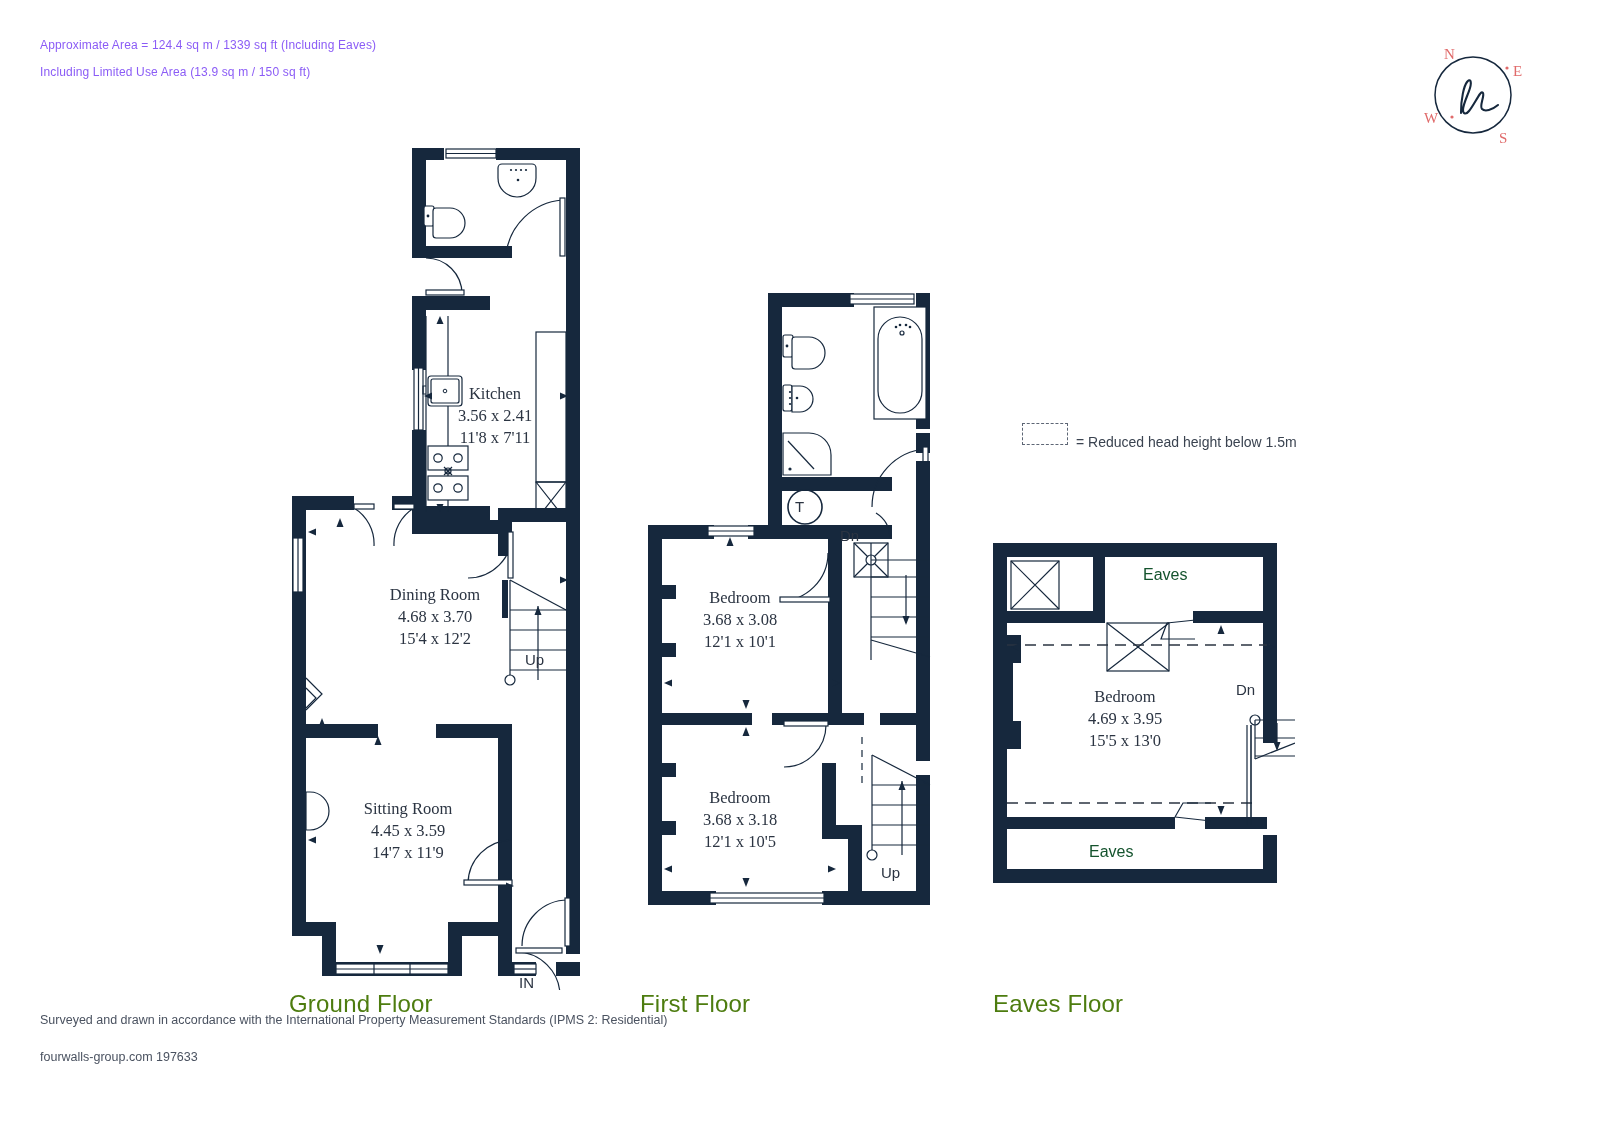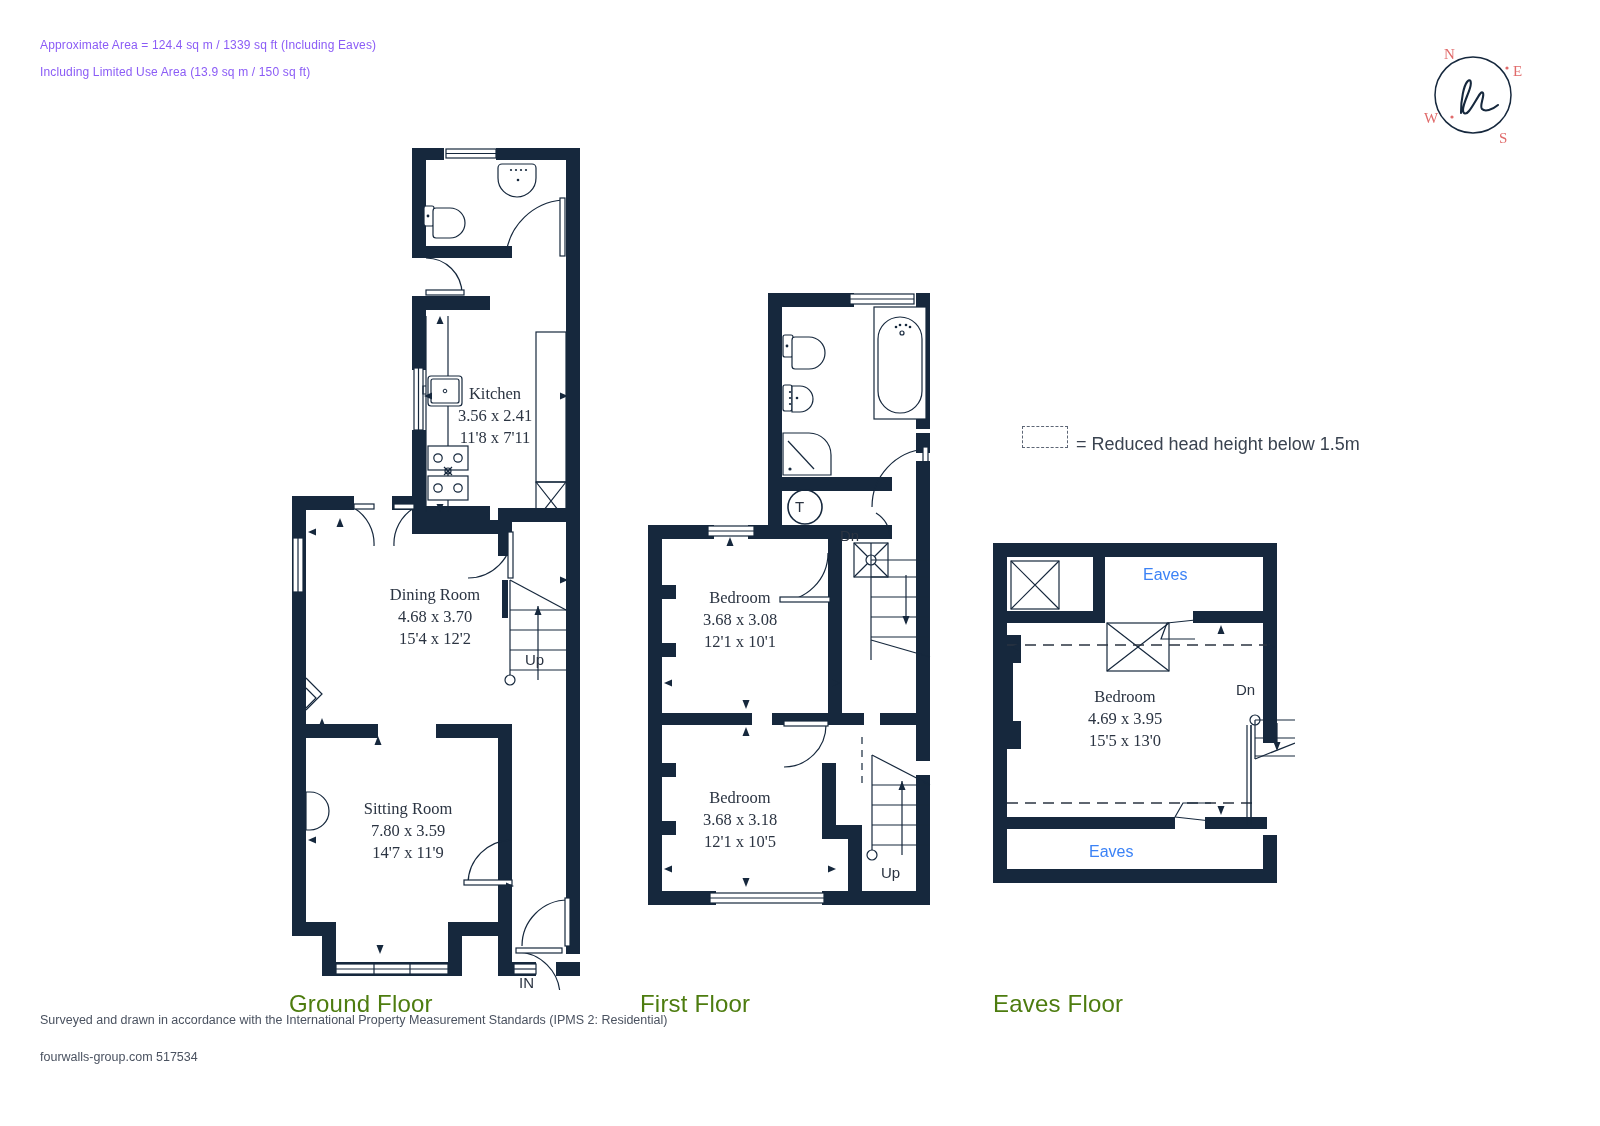--- a/index.html
+++ b/index.html
@@ -21,32 +21,32 @@
   #ftr-line2{top:1050px;}
   
   .floor-caption{
     font-size:24px;color:#4d7c0f;letter-spacing:.2px;white-space:nowrap;
   }
   
   #legend{left:1022px;top:418px;display:flex;align-items:center;gap:8px;}
   #legend-swatch{
     width:46px;height:22px;border:1.6px dashed #5d6675;box-sizing:border-box;
   }
-  #legend-text{font-size:18px;color:#3a4350;white-space:nowrap;margin-top:16px;}
+  #legend-text{font-size:14px;color:#3a4350;white-space:nowrap;margin-top:16px;}
   
   #compass{left:1418px;top:38px;width:110px;height:115px;}
   .compass-letter{
     position:absolute;font-size:15px;color:#e06a6a;font-family:"Liberation Serif",serif;
   }
   
   .room-label{text-align:center;line-height:1.32;white-space:nowrap;font-family:Liberation Serif, serif;}
   .room-name{font-size:16.5px;color:#2b3442;}
   .room-dim{font-size:16.5px;color:#2b3442;}
   .small-label{font-size:15px;color:#2b3442;white-space:nowrap;}
-  .eaves-label{font-size:16px;color:#3b82f6;white-space:nowrap;}
+  .eaves-label{font-size:16px;color:#14532d;white-space:nowrap;}
   svg{display:block;}
   .wall{fill:#16283d;}
   .thin{fill:none;stroke:#16283d;stroke-width:1.2;}
   .thin2{fill:none;stroke:#16283d;stroke-width:1.6;}
   .thinfill{fill:#ffffff;stroke:#16283d;stroke-width:1.2;}
   .dash{fill:none;stroke:#2b3442;stroke-width:1.4;stroke-dasharray:11 7;}
   .tick{fill:#16283d;}
 </style>
 </head>
 <body>
@@ -222,21 +222,21 @@
   <div class="room-dim">3.56 x 2.41</div>
   <div class="room-dim">11'8 x 7'11</div>
 </div>
 <div class="abs room-label" style="left:335px;top:584px;width:200px;">
   <div class="room-name">Dining Room</div>
   <div class="room-dim">4.68 x 3.70</div>
   <div class="room-dim">15'4 x 12'2</div>
 </div>
 <div class="abs room-label" style="left:308px;top:798px;width:200px;">
   <div class="room-name">Sitting Room</div>
-  <div class="room-dim">7.80 x 3.59</div>
+  <div class="room-dim">4.45 x 3.59</div>
   <div class="room-dim">14'7 x 11'9</div>
 </div>
 <div class="abs small-label" style="left:525px;top:651px;">Up</div>
 <div class="abs small-label" style="left:519px;top:974px;">IN</div>
 <div class="abs floor-caption" style="left:289px;top:990px;">Ground Floor</div>
 
 <div class="abs" style="left:640px;top:285px;">
 <svg width="300" height="650" viewBox="0 0 300 650">
 
   <rect class="wall" x="128" y="8" width="14" height="196"></rect>
@@ -431,13 +431,13 @@
 <div class="abs eaves-label" style="left:1089px;top:843px;">Eaves</div>
 <div class="abs small-label" style="left:1236px;top:681px;">Dn</div>
 <div class="abs room-label" style="left:1030px;top:686px;width:190px;">
   <div class="room-name">Bedroom</div>
   <div class="room-dim">4.69 x 3.95</div>
   <div class="room-dim">15'5 x 13'0</div>
 </div>
 <div class="abs floor-caption" style="left:993px;top:990px;">Eaves Floor</div>
 
 <div class="abs" id="ftr-line1">Surveyed and drawn in accordance with the International Property Measurement Standards (IPMS 2: Residential)</div>
-<div class="abs" id="ftr-line2">fourwalls-group.com 517534</div>
+<div class="abs" id="ftr-line2">fourwalls-group.com 197633</div>
 
 </body></html>

